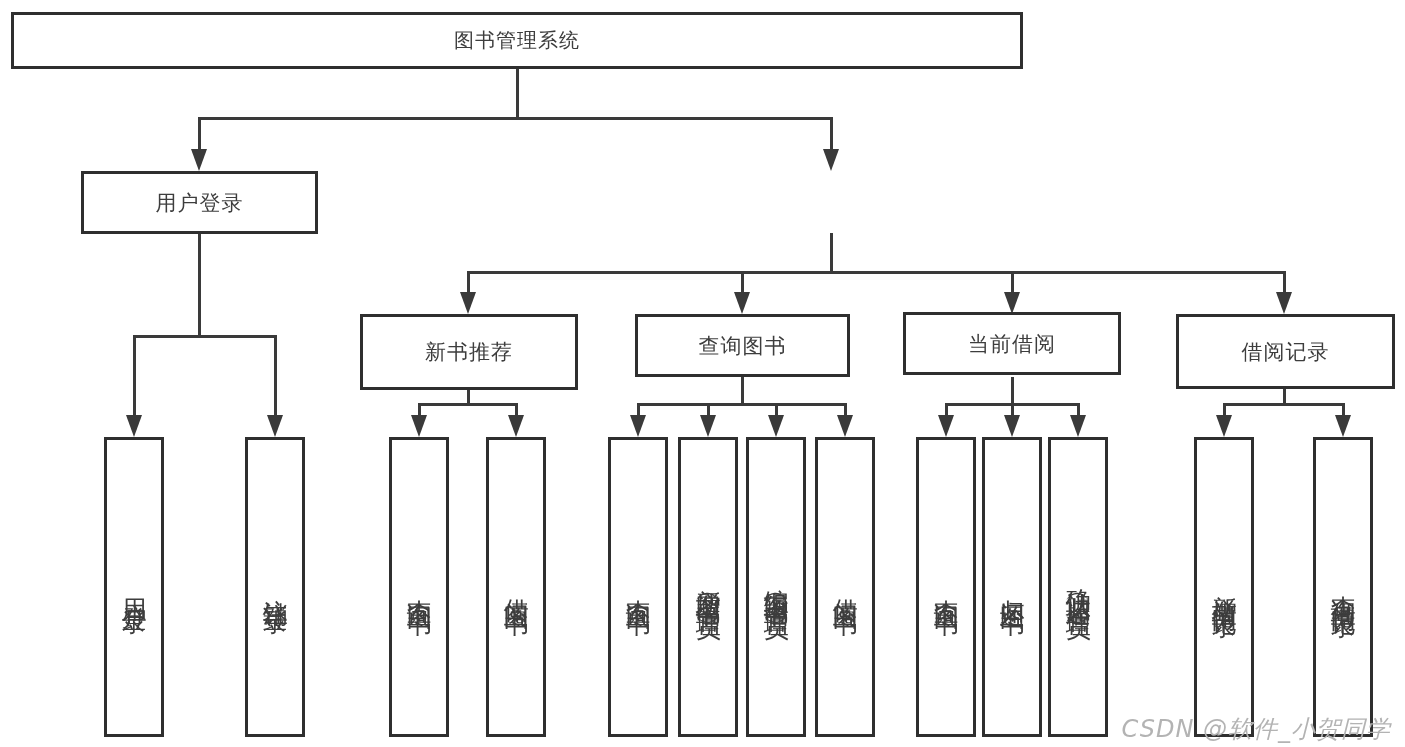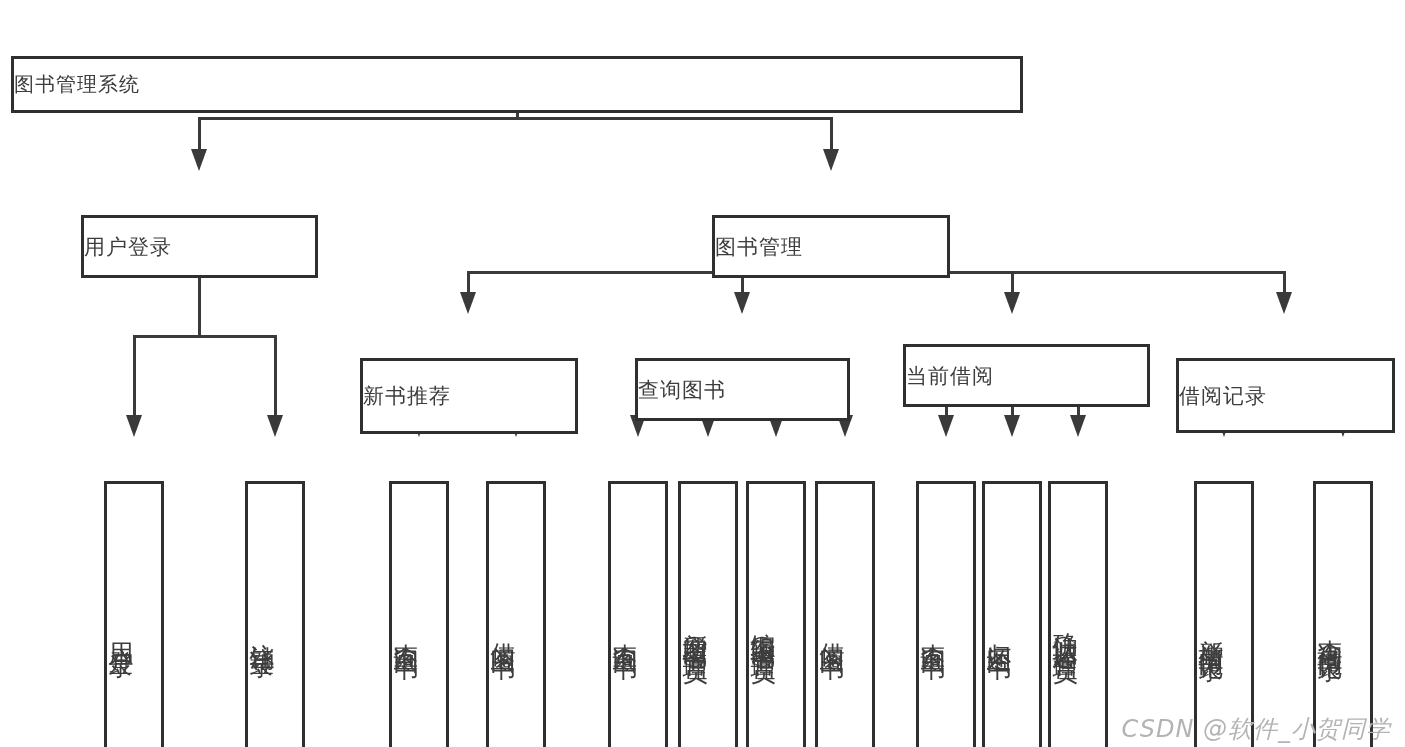--- a/index.html
+++ b/index.html
@@ -16,22 +16,22 @@
     overflow: hidden;
     color: #3d3d3d;
   }
   .box {
     position: absolute;
     box-sizing: border-box;
     border: 3px solid #2f2f2f;
     background: #ffffff;
     display: flex;
     align-items: center;
+    justify-content: center;
     z-index: 2;
-    margin-top: 44px;
   }
   .hlabel {
     font-size: 21px;
     letter-spacing: 1px;
     color: #3d3d3d;
     white-space: nowrap;
   }
   .root .hlabel { font-size: 20px; }
   .vbox .vlabel {
     writing-mode: vertical-rl;
@@ -128,31 +128,28 @@
       <div class="arrow" style="left: 1335px; top: 415px;"></div>
     </div>
 
   <div class="box root" style="left:11px; top:12px; width:1012px; height:57px">
     <span class="hlabel">图书管理系统</span>
   </div>
 
   <div class="box" style="left:81px; top:171px; width:237px; height:63px">
     <span class="hlabel">用户登录</span>
   </div>
-  <div class="box" style="left:712px; top:171px; width:238px; height:63px">
-    <span class="hlabel">图书管理</span>
-  </div>
 
   <div class="box" style="left:360px; top:314px; width:218px; height:76px">
     <span class="hlabel">新书推荐</span>
   </div>
   <div class="box" style="left:635px; top:314px; width:215px; height:63px">
     <span class="hlabel">查询图书</span>
   </div>
-  <div class="box" style="left:903px; top:300px; width:247px; height:63px">
+  <div class="box" style="left:903px; top:312px; width:218px; height:63px">
     <span class="hlabel">当前借阅</span>
   </div>
   <div class="box" style="left:1176px; top:314px; width:219px; height:75px">
     <span class="hlabel">借阅记录</span>
   </div>
 
   <div class="box vbox" style="left:104px; top:437px; width:60px; height:300px">
     <span class="vlabel">用户登录</span>
   </div>
   <div class="box vbox" style="left:245px; top:437px; width:60px; height:300px">

